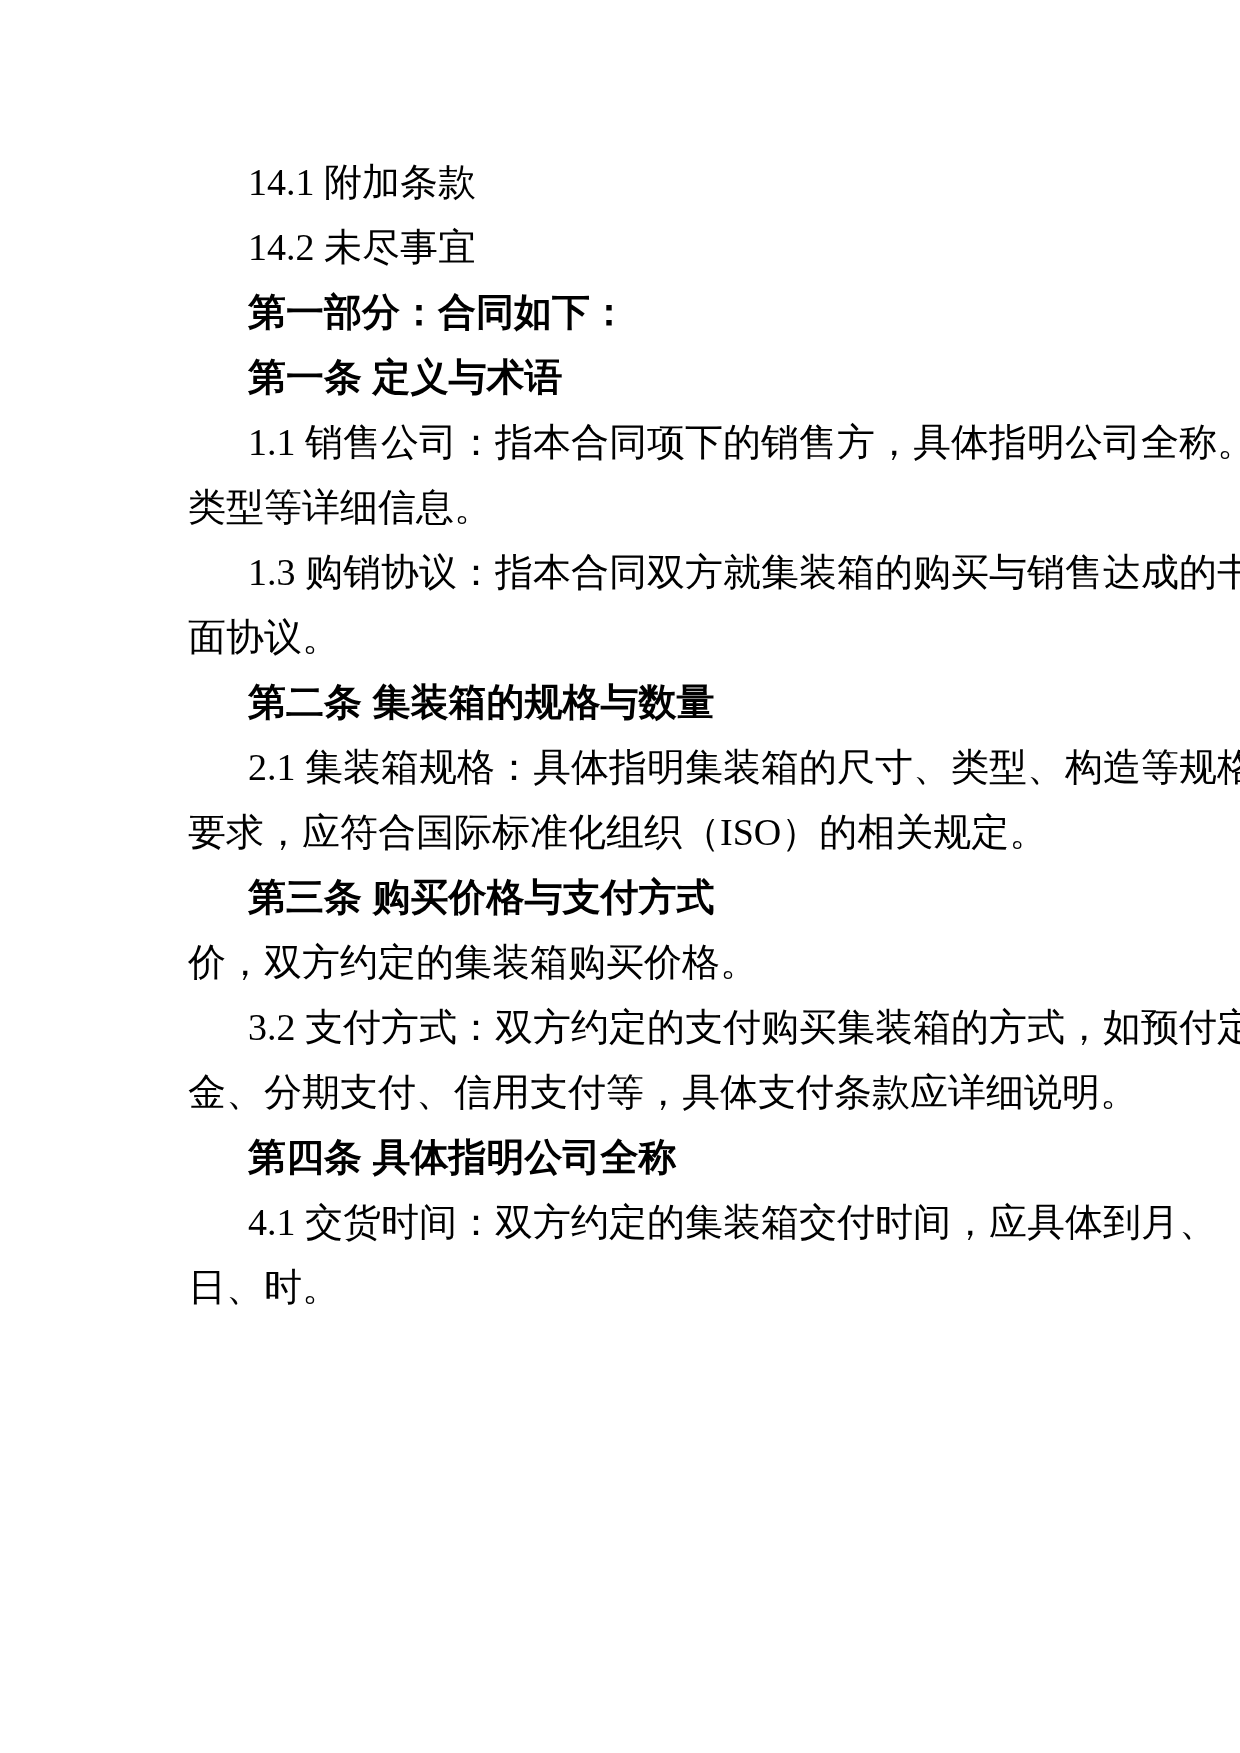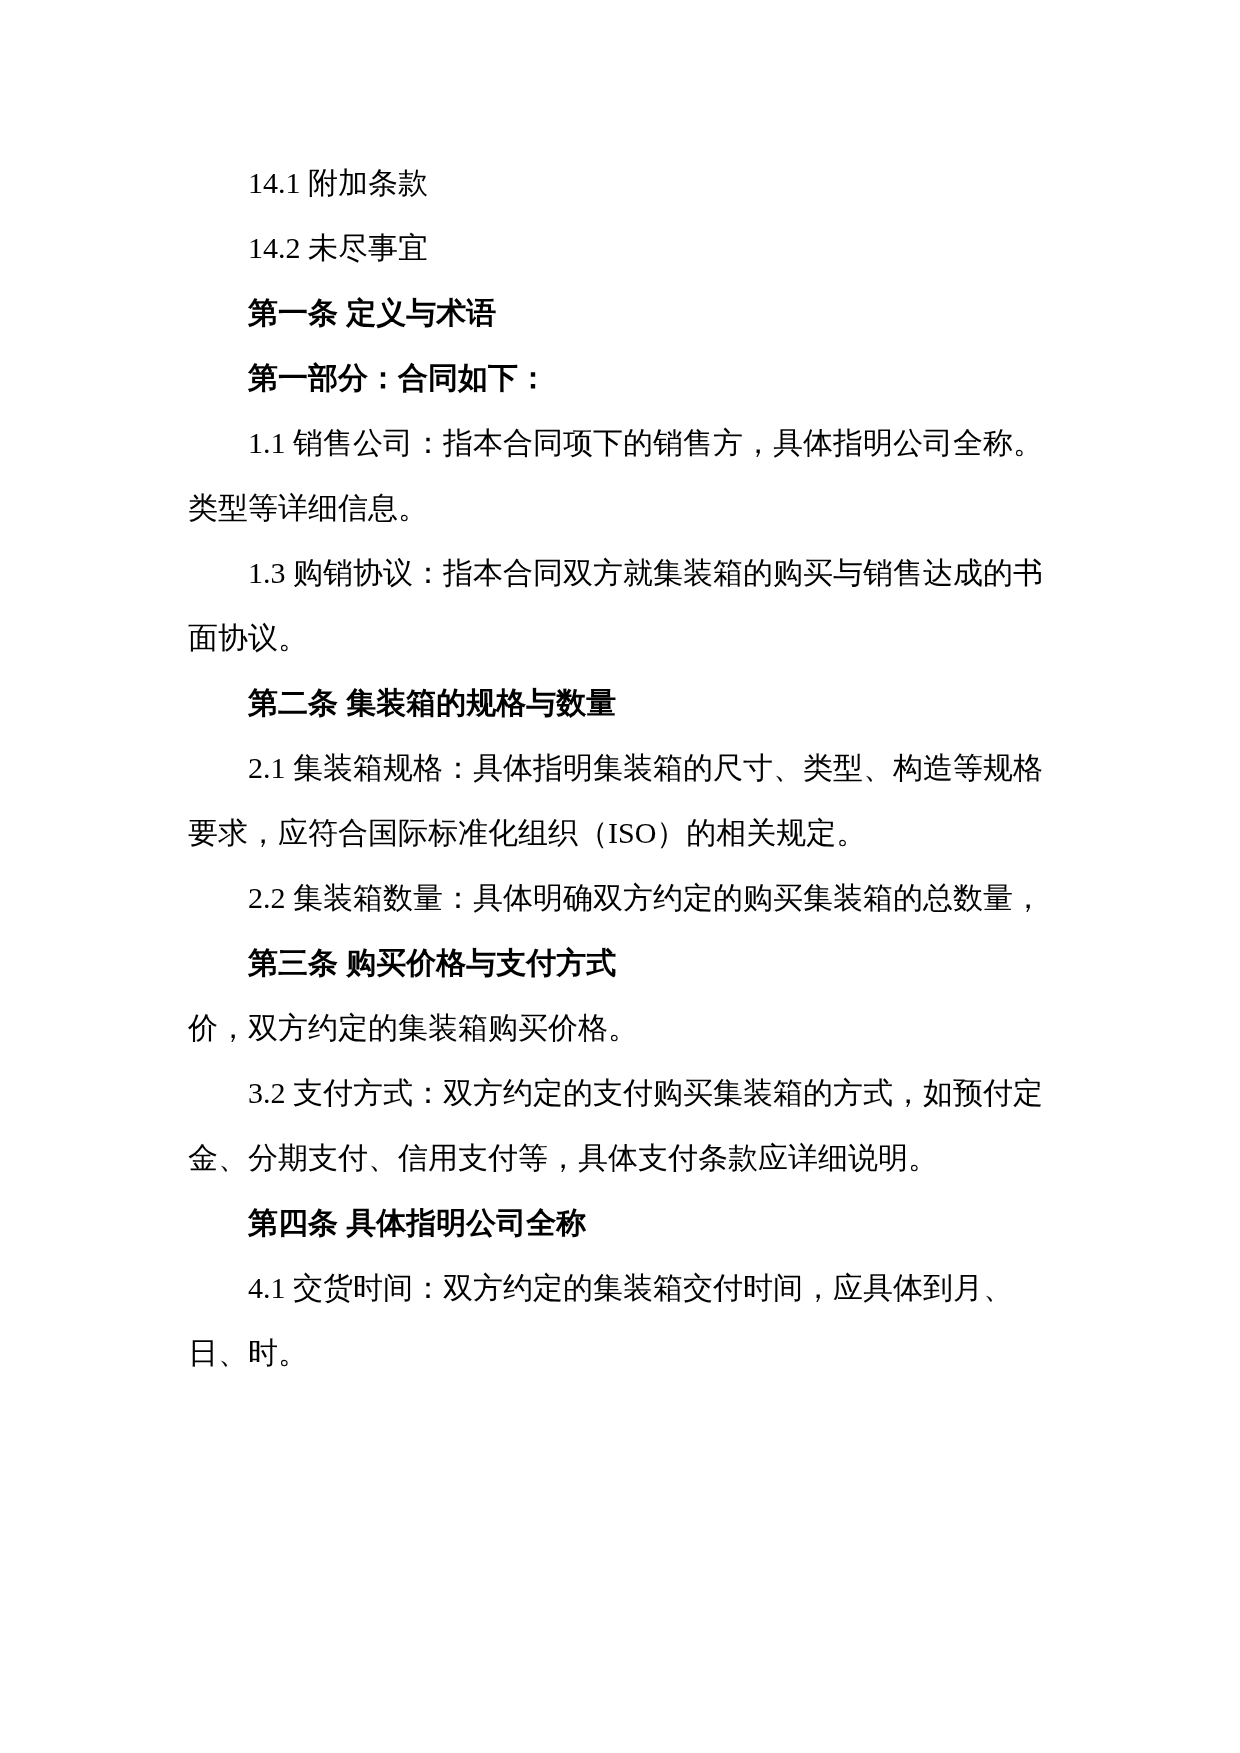--- a/index.html
+++ b/index.html
@@ -17,21 +17,21 @@
     width: 1240px;
     height: 1753px;
     background: #ffffff;
     overflow: hidden;
   }
   .doc-body {
     position: absolute;
     left: 188px;
     top: 150px;
     width: 870px;
-    font-size: 30px;
+    font-size: 38px;
     color: #000000;
   }
   .line {
     height: 65px;
     line-height: 65px;
     white-space: pre;
     font-family: "Liberation Serif", "DejaVu Serif", serif;
     font-weight: normal;
   }
   .line.indent {
@@ -42,30 +42,29 @@
     font-family: "Liberation Sans", "DejaVu Sans", sans-serif;
   }
 </style>
 </head>
 <body>
 
 <div class="page" style="background: rgb(255, 255, 255);">
   <div class="doc-body" style="color: rgb(0, 0, 0);">
       <div class="line indent">14.1 附加条款</div>
       <div class="line indent">14.2 未尽事宜</div>
+      <div class="line bold indent">第一部分：合同如下：</div>
       <div class="line bold indent">第一条 定义与术语</div>
-      <div class="line bold indent">第一部分：合同如下：</div>
       <div class="line indent">1.1 销售公司：指本合同项下的销售方，具体指明公司全称。</div>
       <div class="line">类型等详细信息。</div>
       <div class="line indent">1.3 购销协议：指本合同双方就集装箱的购买与销售达成的书</div>
       <div class="line">面协议。</div>
       <div class="line bold indent">第二条 集装箱的规格与数量</div>
       <div class="line indent">2.1 集装箱规格：具体指明集装箱的尺寸、类型、构造等规格</div>
       <div class="line">要求，应符合国际标准化组织（ISO）的相关规定。</div>
-      <div class="line indent">2.2 集装箱数量：具体明确双方约定的购买集装箱的总数量，</div>
       <div class="line bold indent">第三条 购买价格与支付方式</div>
       <div class="line">价，双方约定的集装箱购买价格。</div>
       <div class="line indent">3.2 支付方式：双方约定的支付购买集装箱的方式，如预付定</div>
       <div class="line">金、分期支付、信用支付等，具体支付条款应详细说明。</div>
       <div class="line bold indent">第四条 具体指明公司全称</div>
       <div class="line indent">4.1 交货时间：双方约定的集装箱交付时间，应具体到月、</div>
       <div class="line">日、时。</div>
     </div>
 </div>
 

